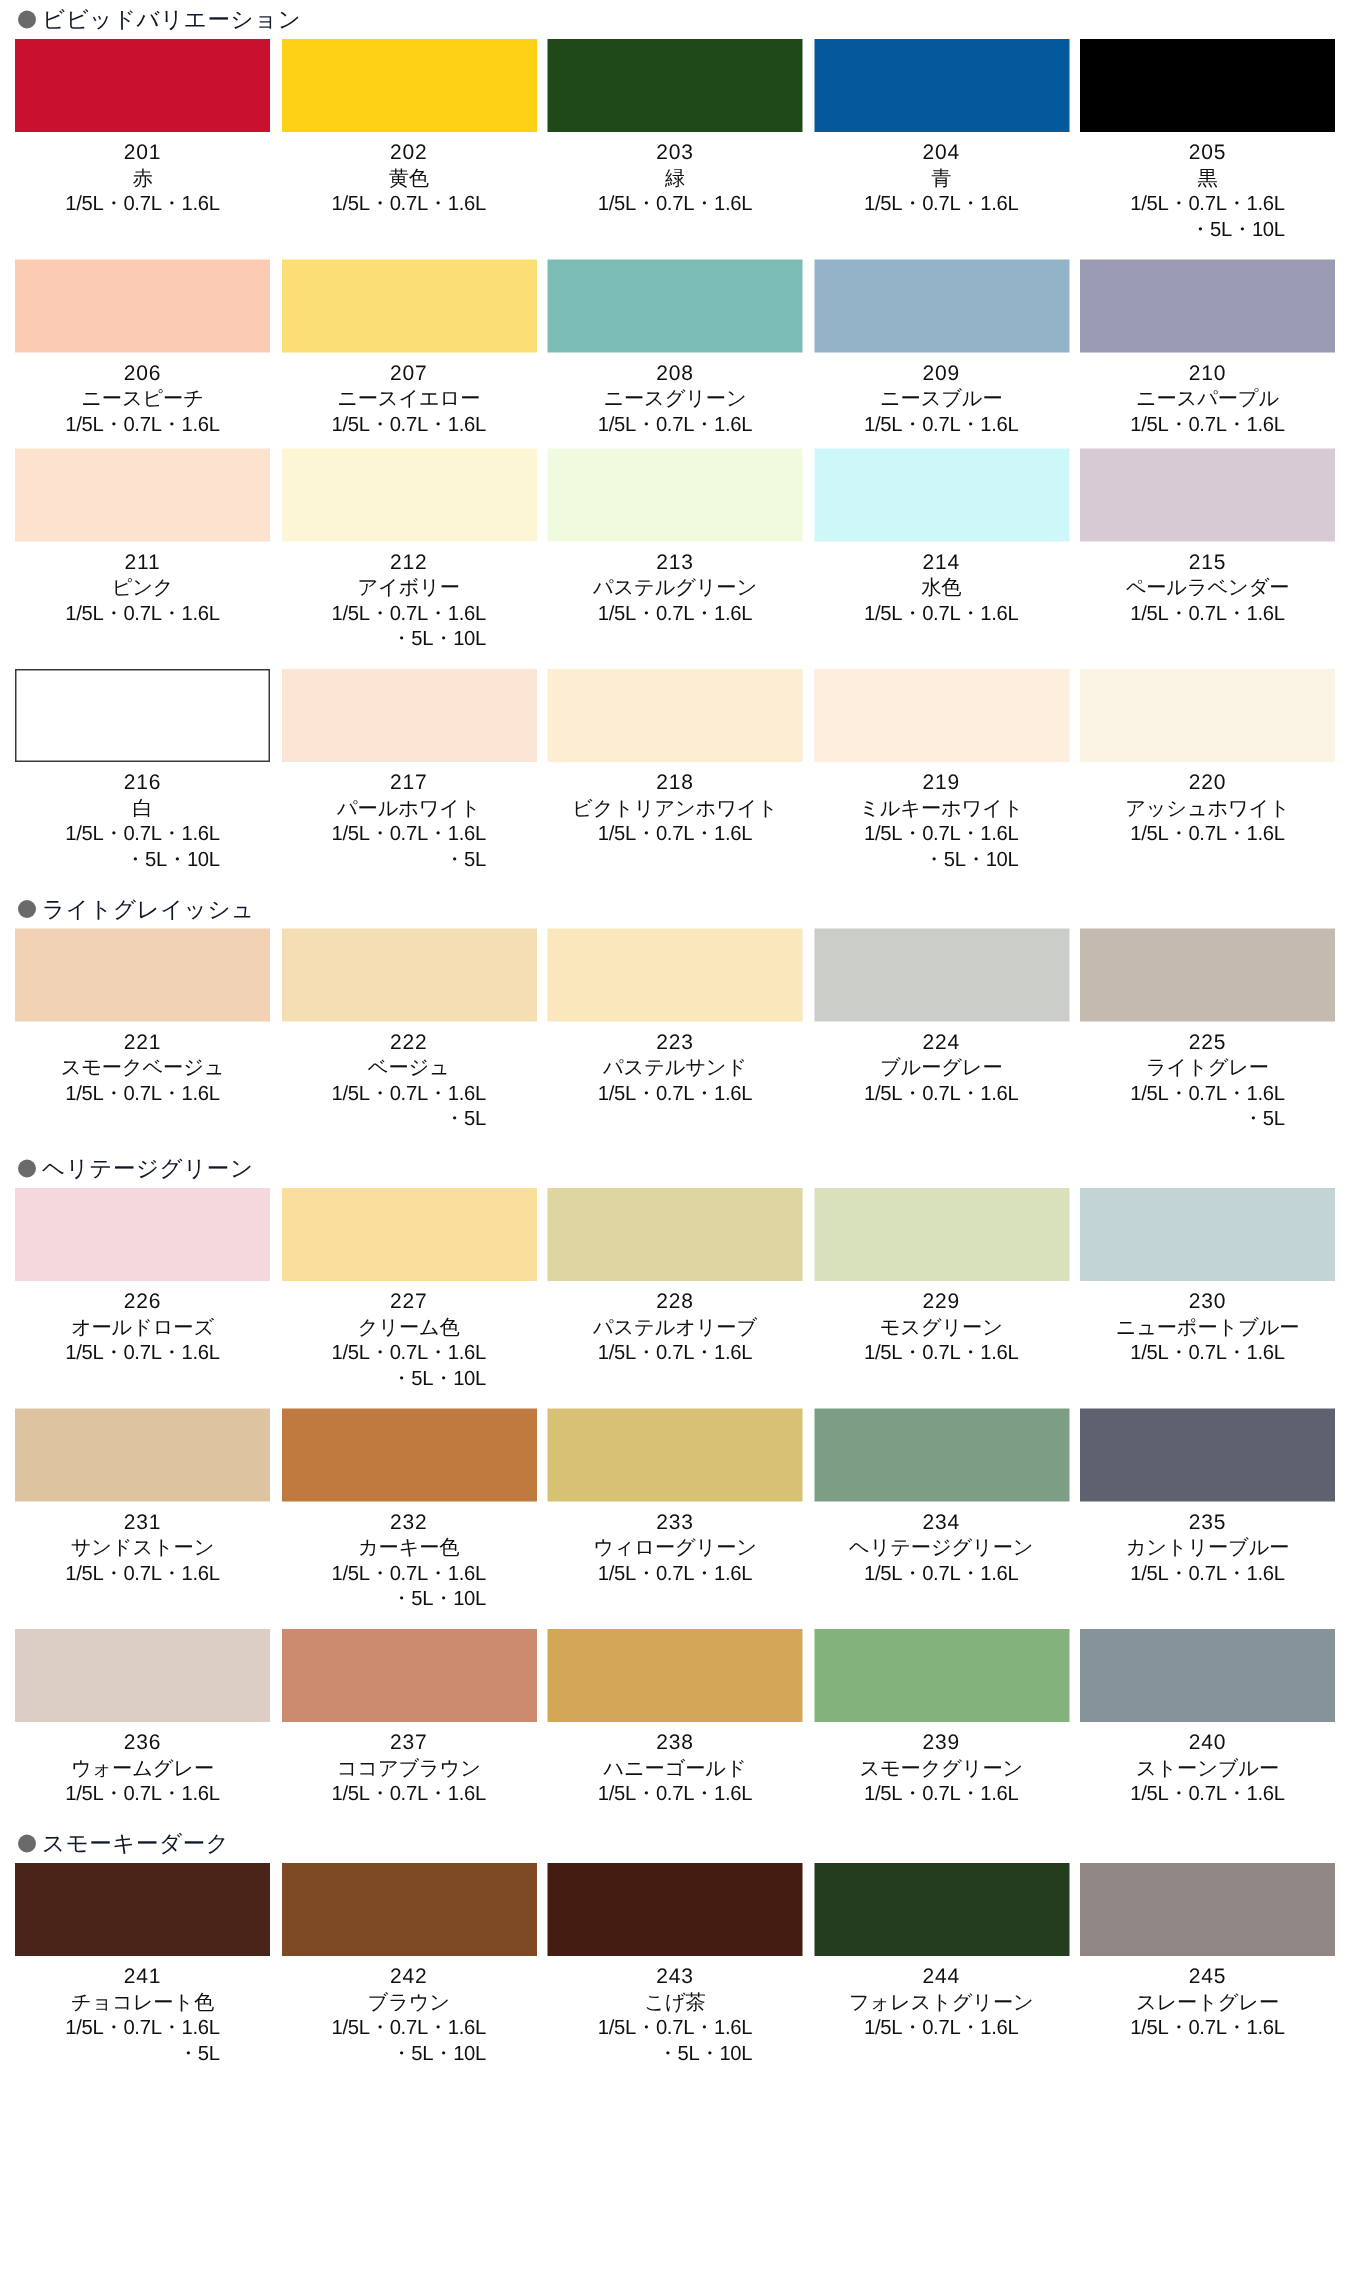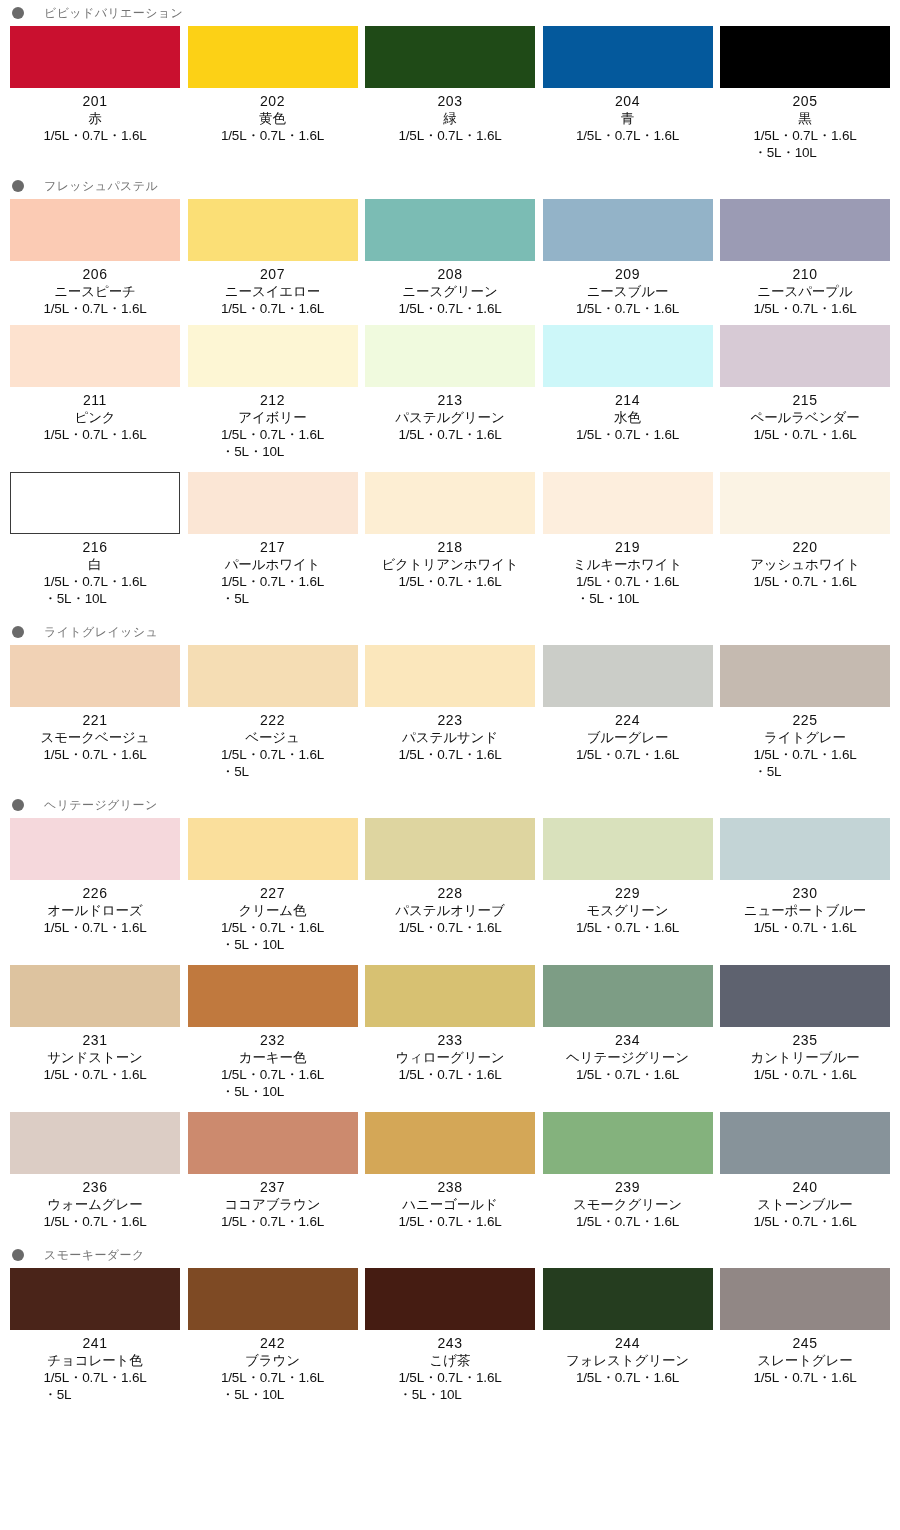--- a/index.html
+++ b/index.html
@@ -21,25 +21,25 @@
     padding: 0;
   }
 
   .group {
     width: 900px;
   }
 
   .group-header {
     display: flex;
     align-items: center;
-    gap: 20px;
+    gap: 4px;
     padding-left: 12px;
     height: 26px;
-    font-size: 12px;
-    color: #737373;
+    font-size: 15px;
+    color: #0f172a;
     letter-spacing: 0.4px;
   }
   .group-bullet {
     display: inline-block;
     width: 12px;
     height: 12px;
     border-radius: 50%;
     background: #6a6a6a;
     flex: 0 0 auto;
   }
@@ -85,21 +85,21 @@
     font-size: 13.5px;
     line-height: 17px;
     color: #101010;
     white-space: nowrap;
     letter-spacing: -0.1px;
   }
   .cell-sizes {
     font-size: 13.5px;
     line-height: 17px;
     color: #101010;
-    text-align: left;
+    text-align: right;
     white-space: pre-line;
     letter-spacing: -0.2px;
   }
 
   .spacer-sm { height: 8px; }
   .spacer-group { height: 12px; }
 </style>
 </head>
 <body>
 
@@ -140,24 +140,20 @@
             <div class="cell-code">205</div>
             <div class="cell-name">黒</div>
             <div class="cell-sizes">1/5L・0.7L・1.6L
 ・5L・10L</div>
           </div>
         </div>
       </div>
     </div>
     <div class="spacer-group"></div>
     <div class="group">
-      <div class="group-header">
-        <span class="group-bullet"></span>
-        <span class="group-title">フレッシュパステル</span>
-      </div>
       <div class="rows">
         <div class="row">
           <div class="cell">
             <div class="swatch" style="background: rgb(251, 203, 180);"></div>
             <div class="cell-code">206</div>
             <div class="cell-name">ニースピーチ</div>
             <div class="cell-sizes">1/5L・0.7L・1.6L</div>
           </div>
           <div class="cell">
             <div class="swatch" style="background: rgb(251, 223, 118);"></div>

